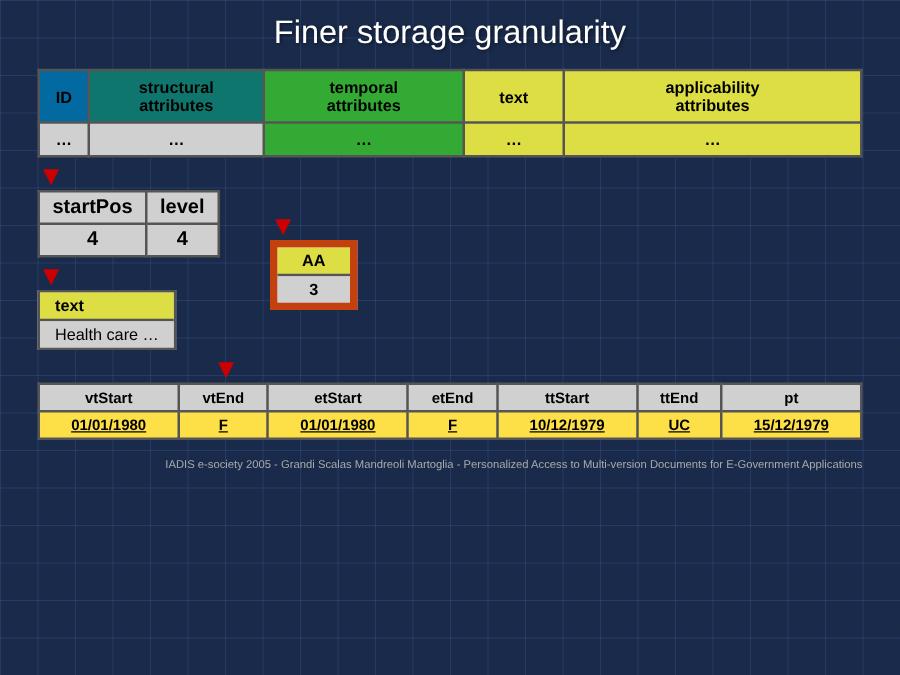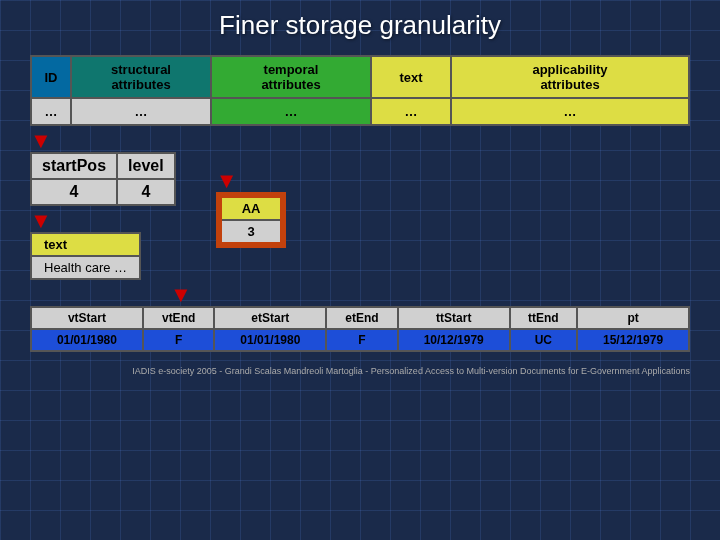--- a/index.html
+++ b/index.html
@@ -149,21 +149,22 @@
       font-weight: bold;
       text-align: center;
       color: #000;
     }
 
     .data-table tr:first-child td {
       background: #d0d0d0;
     }
 
     .data-table tr:last-child td {
-      background: #1d4ed8;
+      background: #fde047;
+      text-decoration: underline;
     }
 
     .footer-text {
       text-align: right;
       color: #aaa;
       font-size: 9px;
       margin-top: 14px;
     }
 
     

